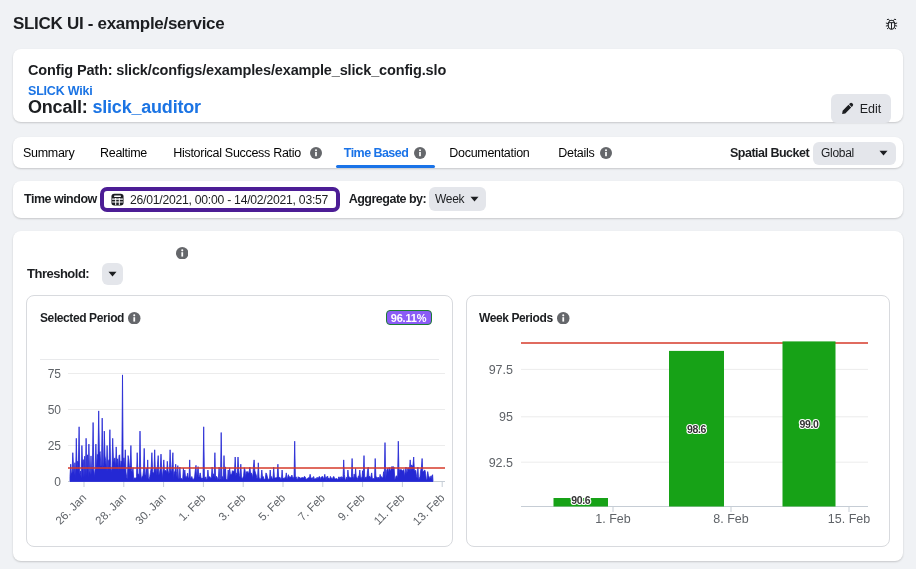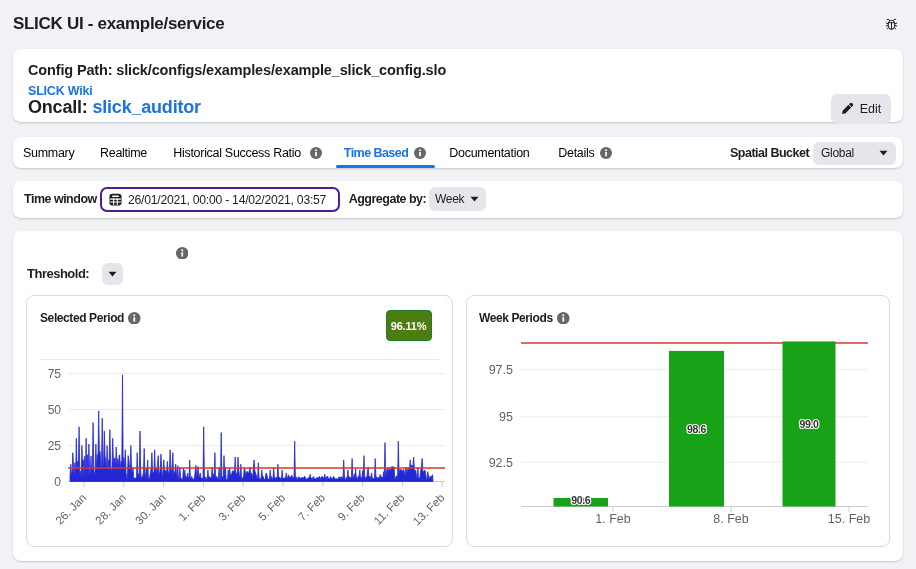--- a/index.html
+++ b/index.html
@@ -63,21 +63,21 @@
   <div class="pill" style="left:800px;top:4.5px;width:83px;height:23px;padding:0 8px;justify-content:space-between;">
       <span>Global</span>
       <svg width="9" height="6" viewBox="0 0 9 6" style="flex:none">
         <path d="M0.5 0.8 L8.5 0.8 L4.5 5.6 Z" fill="#1c1e21"></path>
       </svg>
     </div>
 </div>
 
 <div class="card" style="left:13px;top:181px;width:890px;height:37px;">
   <div class="lbl" style="left:11px;top:11px;">Time window</div>
-  <div class="abs" style="left:87px;top:6px;width:240px;height:25px;border:2px solid #4c1d95;border-radius:7px;display:flex;align-items:center;padding:0 7px;background:#fff;">
+  <div class="abs" style="left:87px;top:6px;width:240px;height:25px;border:4px solid #4c1d95;border-radius:7px;display:flex;align-items:center;padding:0 7px;background:#fff;">
     <svg width="13" height="13" viewBox="0 0 14 14" style="margin-right:6px;flex:none">
         <rect x="0.5" y="0.8" width="13" height="12.7" rx="3" fill="#1c1e21"></rect>
         <rect x="3.2" y="2.6" width="7.6" height="1.7" rx="0.85" fill="#fff"></rect>
         <path d="M1.2 6.6 H12.8 M1.2 9.6 H12.8" stroke="#fff" stroke-width="1.1"></path>
         <path d="M5.05 5.5 V13 M8.95 5.5 V13" stroke="#fff" stroke-width="1.1"></path>
       </svg>
     <span style="font-size:12.2px;letter-spacing:-0.25px;white-space:nowrap;">26/01/2021, 00:00 - 14/02/2021, 03:57</span>
   </div>
   <div class="lbl" style="left:335.7px;top:11px;">Aggregate by:</div>
   <div class="pill" style="left:415.5px;top:6px;height:24px;padding:0 6.5px;">
@@ -102,21 +102,21 @@
     </div>
   <div class="abs" style="left:13px;top:64px;width:427px;height:252px;border:1px solid #d8dade;border-radius:8px;background:#fff;"></div>
   <div class="abs" style="left:453px;top:64px;width:424px;height:252px;border:1px solid #d8dade;border-radius:8px;background:#fff;"></div>
 
   <div class="abs b" style="left:27px;top:80px;font-size:12px;letter-spacing:-0.4px;">Selected Period</div>
   <svg style="position:absolute;left:115px;top:80.5px" width="12.5" height="12.5" viewBox="0 0 12 12">
       <circle cx="6" cy="6" r="6" fill="#65676b"></circle>
       <rect x="5.15" y="5" width="1.7" height="4.2" fill="#fff"></rect>
       <circle cx="6" cy="3.2" r="1" fill="#fff"></circle>
     </svg>
-  <div class="abs b" style="left:372.5px;top:79px;width:46px;height:31px;background:#4d7c0f;border:1.5px solid #1e7e34;border-radius:4px;color:#fff;font-size:11px;letter-spacing:-0.2px;display:flex;align-items:center;justify-content:center;">96.11%</div>
+  <div class="abs b" style="left:372.5px;top:79px;width:46px;height:15px;background:#8b5cf6;border:1.5px solid #1e7e34;border-radius:4px;color:#fff;font-size:11px;letter-spacing:-0.2px;display:flex;align-items:center;justify-content:center;">96.11%</div>
   <div class="abs" style="left:27px;top:127.5px;width:399px;height:1px;background:#e9eaec;"></div>
 
   <div class="abs b" style="left:466px;top:80px;font-size:12px;letter-spacing:-0.4px;">Week Periods</div>
   <svg style="position:absolute;left:544.4px;top:80.5px" width="12.5" height="12.5" viewBox="0 0 12 12">
       <circle cx="6" cy="6" r="6" fill="#65676b"></circle>
       <rect x="5.15" y="5" width="1.7" height="4.2" fill="#fff"></rect>
       <circle cx="6" cy="3.2" r="1" fill="#fff"></circle>
     </svg>
 </div>
 

